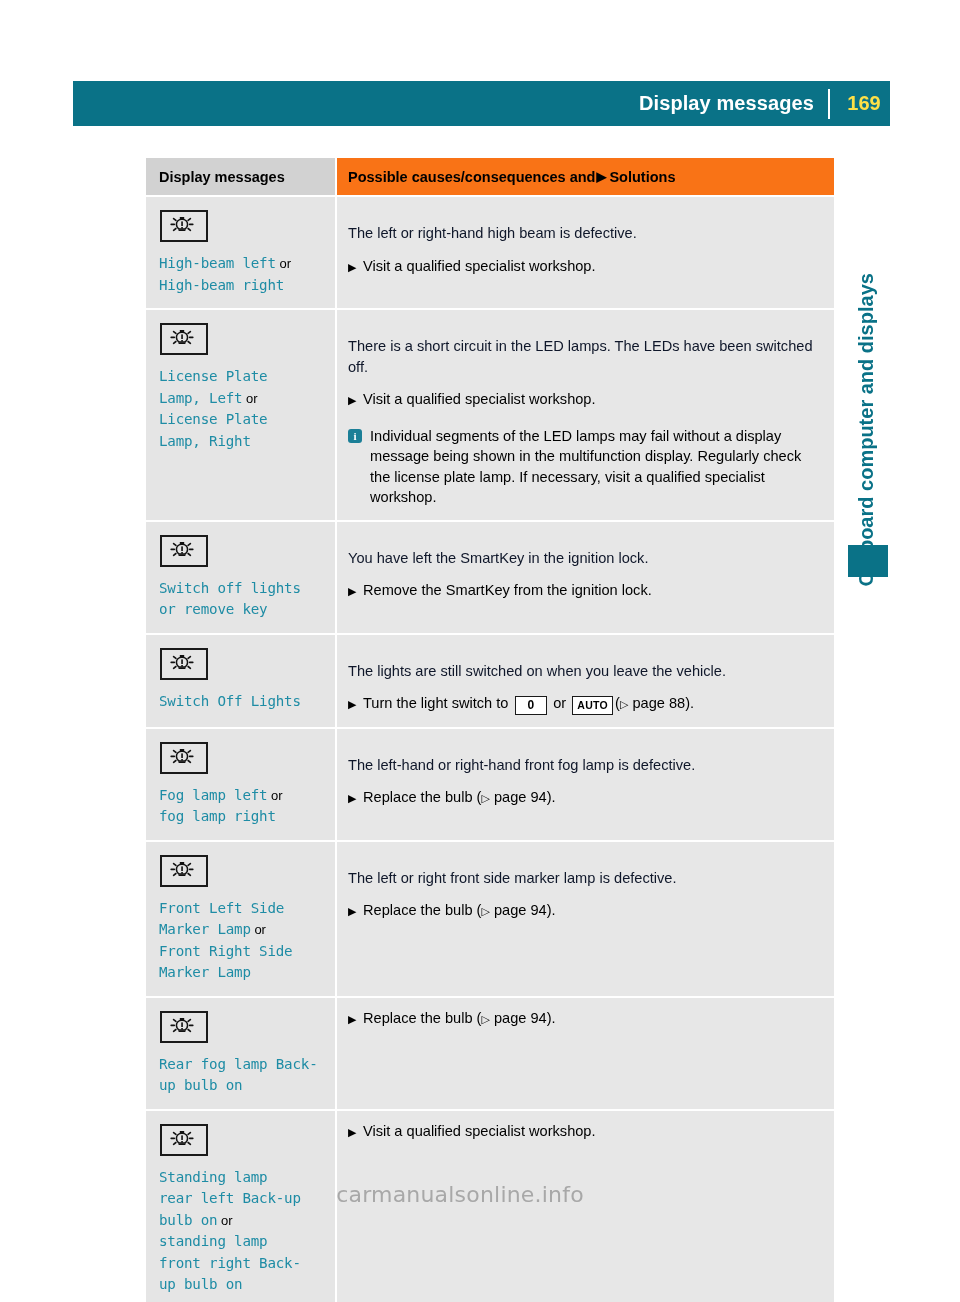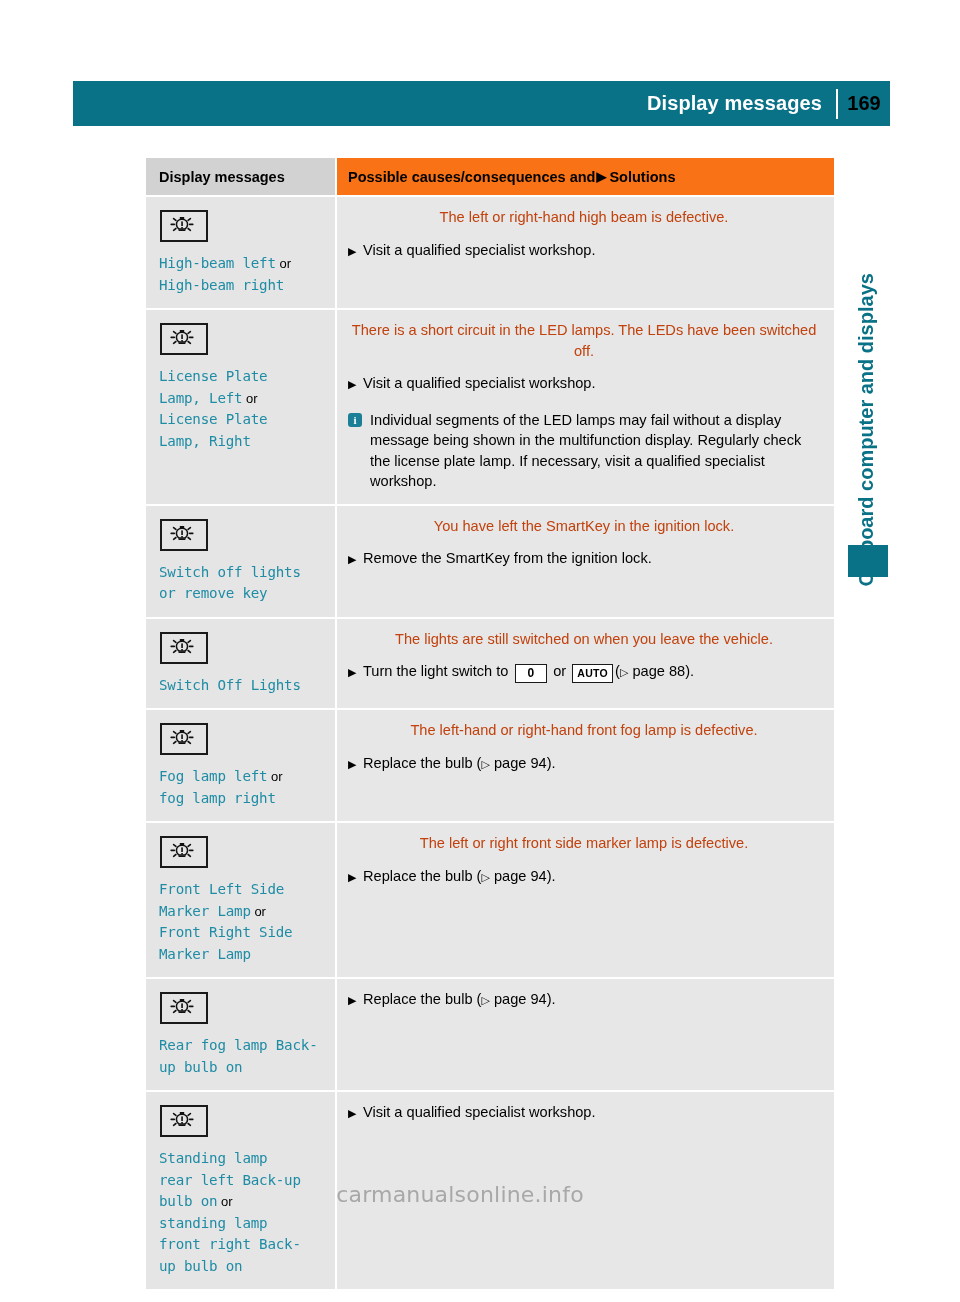--- a/index.html
+++ b/index.html
@@ -30,26 +30,27 @@
     padding-right:14px;
     white-space:nowrap;
   }
   .header-sep{
     width:2px;
     height:30px;
     background:#ffffff;
     flex:0 0 auto;
   }
   .header-page{
-    color:#000000;
+    color:#fde047;
     font-size:20px;
     font-weight:bold;
     width:52px;
     text-align:center;
     white-space:nowrap;
+    margin-left:8px;
   }
 
   
   .side-tab{
     position:absolute;
     left:836px; top:160px;
     width:60px; height:430px;
   }
   .side-tab-label{
     position:absolute;
@@ -136,23 +137,22 @@
     font-family:"Liberation Sans", sans-serif;
     color:#000000;
     font-size:13px;
     letter-spacing:0;
   }
 
   
   .cause{
     font-size:14.6px;
     line-height:20.5px;
-    color:#c2410c;
-    margin:0 0 12px 0;
-    text-align:center;
+    color:#0f172a;
+    margin:16px 0 12px 0;
   }
   .sol{
     font-size:14.6px;
     line-height:20.5px;
     color:#000000;
     margin:0 0 0 0;
     padding-left:15px;
     position:relative;
   }
   .sol .tri{

